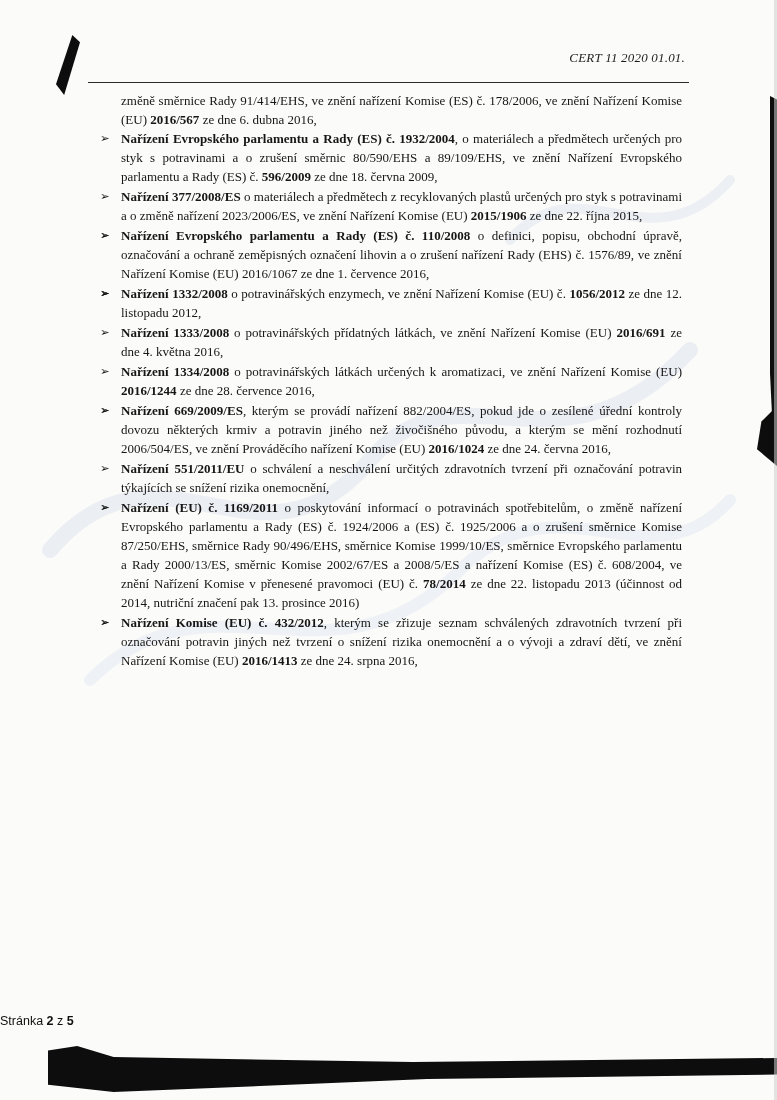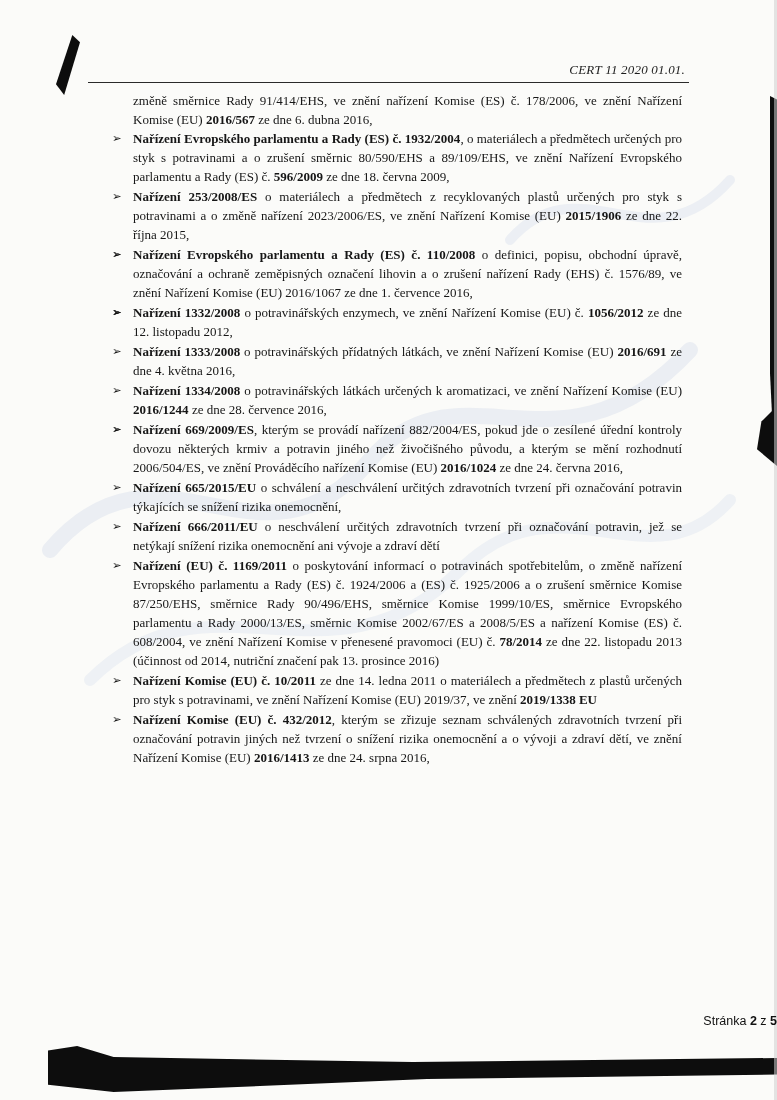--- a/index.html
+++ b/index.html
@@ -6,41 +6,41 @@
   body{
     width:777px;height:1100px;position:relative;overflow:hidden;
     background:#fbfbf9;
     font-family:"Liberation Serif", serif;
     color:#161616;
   }
   .page{position:absolute;inset:0;}
   
   .doc-code{
     position:absolute;top:50px;right:92px;
-    font-style:italic;font-size:13px;letter-spacing:.2px;color:#1c1c1c;margin-top:12px;
+    font-style:italic;font-size:13px;letter-spacing:.2px;color:#1c1c1c;
   }
   .header-rule{
     position:absolute;top:82px;left:88px;right:88px;height:0;
     border-top:1.4px solid #2a2a2a;
   }
   
   .content{
-    position:absolute;left:133px;right:95px;top:91px;
+    position:absolute;left:121px;right:95px;top:91px;
     font-size:13px;line-height:19px;text-align:justify;
   }
   .intro{margin:0 0 0 0;}
   .reg-list{list-style:none;margin:0;padding:0;}
   .reg-list li{position:relative;margin:0 0 1px 0;}
   .reg-list .bullet{
     position:absolute;left:-21px;top:0;font-size:11.5px;color:#111;
   }
   .b{font-weight:bold;}
   
   .footer{
-    position:absolute;top:1014px;left:0;right:0;text-align:right;
+    position:absolute;top:1014px;left:0;right:0;text-align:left;
     font-family:"Liberation Sans", sans-serif;font-size:12.5px;color:#111;
   }
   
   .artifact{position:absolute;background:#0d0d0d;}
   .a-topleft{left:56px;top:35px;width:24px;height:60px;
     clip-path:polygon(68% 0,100% 12%,34% 100%,0 82%);}
   .a-right-strip{right:0;top:96px;width:7px;height:338px;
     clip-path:polygon(0 0,100% 1%,100% 100%,35% 97%,0 82%);}
   .a-right-bulge{right:0;top:406px;width:20px;height:60px;
     clip-path:polygon(100% 0,100% 100%,0 72%,22% 26%);}
@@ -66,33 +66,33 @@
   <div class="artifact a-bottom"></div>
   <div class="edge-right"></div>
 
   <div class="doc-code">CERT 11 2020 01.01.</div>
   <div class="header-rule"></div>
 
   <div class="content">
     <p class="intro" id="intro"><span>změně směrnice Rady 91/414/EHS, ve znění nařízení Komise (ES) č. 178/2006, ve znění Nařízení Komise (EU) </span><span class="b">2016/567</span><span> ze dne 6. dubna 2016,</span></p>
     <ul class="reg-list" id="reg-list">
         <li><span class="bullet">➢</span><span><span class="b">Nařízení Evropského parlamentu a Rady (ES) č. 1932/2004</span><span>, o materiálech a předmětech určených pro styk s potravinami a o zrušení směrnic 80/590/EHS a 89/109/EHS, ve znění Nařízení Evropského parlamentu a Rady (ES) č. </span><span class="b">596/2009</span><span> ze dne 18. června 2009,</span></span></li>
-        <li><span class="bullet">➢</span><span><span class="b">Nařízení 253/2008/ES</span><span> o materiálech a předmětech z recyklovaných plastů určených pro styk s potravinami a o změně nařízení 2023/2006/ES, ve znění Nařízení Komise (EU) </span><span class="b">2015/1906</span><span> ze dne 22. října 2015,</span></span></li>
+        <li><span class="bullet">➢</span><span><span class="b">Nařízení 377/2008/ES</span><span> o materiálech a předmětech z recyklovaných plastů určených pro styk s potravinami a o změně nařízení 2023/2006/ES, ve znění Nařízení Komise (EU) </span><span class="b">2015/1906</span><span> ze dne 22. října 2015,</span></span></li>
         <li><span class="bullet">➢</span></li>
         <li><span class="bullet">➢</span><span><span class="b">Nařízení Evropského parlamentu a Rady (ES) č. 110/2008</span><span> o definici, popisu, obchodní úpravě, označování a ochraně zeměpisných označení lihovin a o zrušení nařízení Rady (EHS) č. 1576/89, ve znění Nařízení Komise (EU) 2016/1067 ze dne 1. července 2016,</span></span></li>
         <li><span class="bullet">➢</span></li>
         <li><span class="bullet">➢</span></li>
         <li><span class="bullet">➢</span><span><span class="b">Nařízení 1332/2008</span><span> o potravinářských enzymech, ve znění Nařízení Komise (EU) č. </span><span class="b">1056/2012</span><span> ze dne 12. listopadu 2012,</span></span></li>
         <li><span class="bullet">➢</span><span><span class="b">Nařízení 1333/2008</span><span> o potravinářských přídatných látkách, ve znění Nařízení Komise (EU) </span><span class="b">2016/691</span><span> ze dne 4. května 2016,</span></span></li>
         <li><span class="bullet">➢</span><span><span class="b">Nařízení 1334/2008</span><span> o potravinářských látkách určených k aromatizaci, ve znění Nařízení Komise (EU) </span><span class="b">2016/1244</span><span> ze dne 28. července 2016,</span></span></li>
         <li><span class="bullet">➢</span></li>
         <li><span class="bullet">➢</span><span><span class="b">Nařízení 669/2009/ES</span><span>, kterým se provádí nařízení 882/2004/ES, pokud jde o zesílené úřední kontroly dovozu některých krmiv a potravin jiného než živočišného původu, a kterým se mění rozhodnutí 2006/504/ES, ve znění Prováděcího nařízení Komise (EU) </span><span class="b">2016/1024</span><span> ze dne 24. června 2016,</span></span></li>
-        <li><span class="bullet">➢</span><span><span class="b">Nařízení 665/2015/EU</span><span> o schválení a neschválení určitých zdravotních tvrzení při označování potravin týkajících se snížení rizika onemocnění,</span></span></li>
-        <li><span class="bullet">➢</span><span><span class="b">Nařízení 666/2011/EU</span><span> o neschválení určitých zdravotních tvrzení při označování potravin, jež se netýkají snížení rizika onemocnění ani vývoje a zdraví dětí</span></span></li>
+        <li><span class="bullet">➢</span><span><span class="b">Nařízení 551/2011/EU</span><span> o schválení a neschválení určitých zdravotních tvrzení při označování potravin týkajících se snížení rizika onemocnění,</span></span></li>
+        <li><span class="bullet">➢</span></li>
         <li><span class="bullet">➢</span><span><span class="b">Nařízení (EU) č. 1169/2011</span><span>  o poskytování informací o potravinách spotřebitelům, o změně nařízení Evropského parlamentu a Rady (ES) č. 1924/2006 a (ES) č. 1925/2006 a o zrušení směrnice Komise 87/250/EHS, směrnice Rady 90/496/EHS, směrnice Komise 1999/10/ES, směrnice Evropského parlamentu a Rady 2000/13/ES, směrnic Komise 2002/67/ES a 2008/5/ES a nařízení Komise (ES) č. 608/2004, ve znění Nařízení Komise v přenesené pravomoci (EU) č. </span><span class="b">78/2014</span><span> ze dne 22. listopadu 2013 (účinnost od 2014, nutriční značení pak 13. prosince 2016)</span></span></li>
-        <li><span class="bullet">➢</span><span><span class="b">Nařízení Komise (EU) č. 10/2011</span><span> ze dne 14. ledna 2011 o materiálech a předmětech z plastů určených pro styk s potravinami, ve znění Nařízení Komise (EU) 2019/37, ve znění </span><span class="b">2019/1338 EU</span></span></li>
+        <li><span class="bullet">➢</span></li>
         <li><span class="bullet">➢</span><span><span class="b">Nařízení Komise (EU) č. 432/2012</span><span>, kterým se zřizuje seznam schválených zdravotních tvrzení při označování potravin jiných než tvrzení o snížení rizika onemocnění a o vývoji a zdraví dětí, ve znění Nařízení Komise (EU) </span><span class="b">2016/1413</span><span> ze dne 24. srpna 2016,</span></span></li>
       </ul>
   </div>
 
   <div class="footer" id="footer"><span>Stránka </span><span class="b">2</span><span> z </span><span class="b">5</span></div>
 
 </div>
 
 </body></html>

